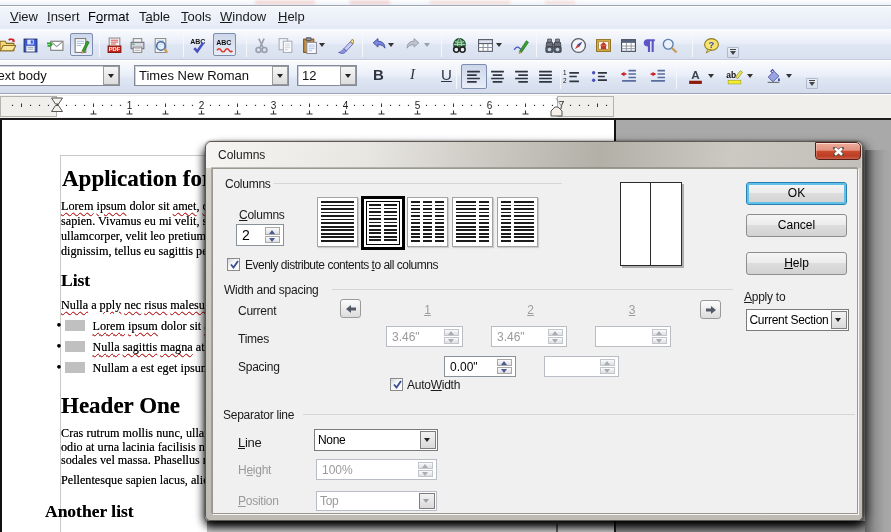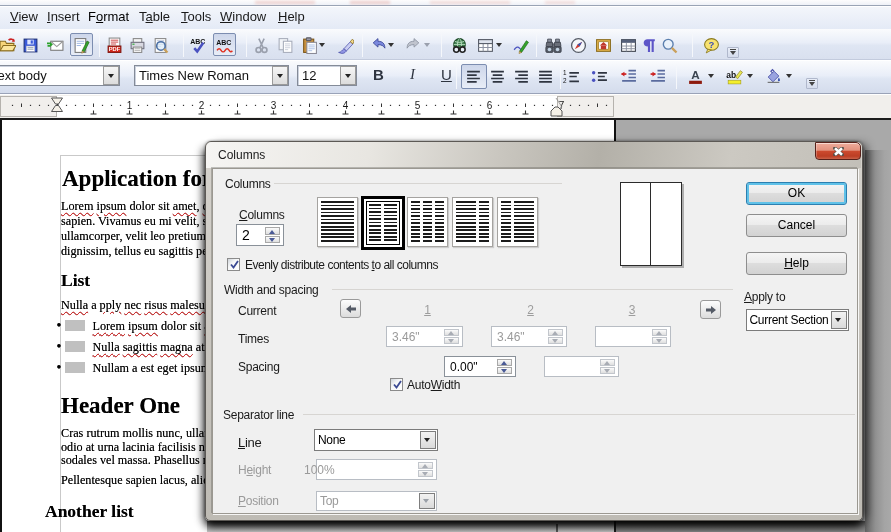--- a/index.html
+++ b/index.html
@@ -552,21 +552,21 @@
 <div style="position:absolute;left:834.7px;top:317.8px;width:0px;height:0px;border-left:3.8px solid transparent;border-right:3.8px solid transparent;border-top:4.6px solid #222;"></div>
 <div style="position:absolute;left:223px;top:408px;font-size:12px;color:#1a1a1a;white-space:nowrap;letter-spacing:-0.25px;">Separator line</div>
 <div style="position:absolute;left:303px;top:414px;width:552px;height:1px;background:#d7d5d2;"></div>
 <div style="position:absolute;left:238px;top:435px;font-size:13px;color:#1a1a1a;white-space:nowrap;letter-spacing:-0.25px;"><span style="text-decoration:underline;">L</span>ine</div>
 <div style="position:absolute;left:314px;top:429px;width:124px;height:22px;background:#fff;border:1px solid #7b7b7b;"></div>
 <div style="position:absolute;left:318px;top:433.0px;font-size:12px;color:#000;white-space:nowrap;letter-spacing:-0.3px;">None</div>
 <div style="position:absolute;left:420px;top:431px;width:16px;height:18px;background:linear-gradient(180deg,#f2f2f2,#dadada);border:1px solid #7e7e7e;"></div>
 <div style="position:absolute;left:424.2px;top:437.8px;width:0px;height:0px;border-left:3.8px solid transparent;border-right:3.8px solid transparent;border-top:4.6px solid #222;"></div>
 <div style="position:absolute;left:238px;top:463px;font-size:12px;color:#9a9a9a;white-space:nowrap;letter-spacing:-0.25px;">H<span style="text-decoration:underline;">e</span>ight</div>
 <div style="position:absolute;left:316px;top:459px;width:121px;height:21px;background:#fff;border:1px solid #b8bdc4;"></div>
-<div style="position:absolute;left:304px;top:462.5px;font-size:12px;color:#9a9a9a;">100%</div>
+<div style="position:absolute;left:322px;top:462.5px;font-size:12px;color:#9a9a9a;">100%</div>
 <div style="position:absolute;left:418px;top:462px;width:15px;height:7.0px;background:linear-gradient(180deg,#fbfbfb,#dfdfdf);border:1px solid #c2c6cc;"></div>
 <div style="position:absolute;left:418px;top:470.0px;width:15px;height:7.0px;background:linear-gradient(180deg,#fbfbfb,#dfdfdf);border:1px solid #c2c6cc;"></div>
 <div style="position:absolute;left:422.0px;top:464.25px;width:0px;height:0px;border-left:3.5px solid transparent;border-right:3.5px solid transparent;border-bottom:4px solid #a8acb4;"></div>
 <div style="position:absolute;left:422.0px;top:471.75px;width:0px;height:0px;border-left:3.5px solid transparent;border-right:3.5px solid transparent;border-top:4px solid #a8acb4;"></div>
 <div style="position:absolute;left:238px;top:494px;font-size:12px;color:#9a9a9a;white-space:nowrap;letter-spacing:-0.25px;"><span style="text-decoration:underline;">P</span>osition</div>
 <div style="position:absolute;left:316px;top:491px;width:121px;height:20px;background:#fff;border:1px solid #b8bdc4;"></div>
 <div style="position:absolute;left:320px;top:494.0px;font-size:12px;color:#9a9a9a;white-space:nowrap;letter-spacing:-0.3px;">Top</div>
 <div style="position:absolute;left:419px;top:493px;width:16px;height:16px;background:linear-gradient(180deg,#f2f2f2,#dadada);border:1px solid #7e7e7e;"></div>
 <div style="position:absolute;left:423.2px;top:498.8px;width:0px;height:0px;border-left:3.8px solid transparent;border-right:3.8px solid transparent;border-top:4.6px solid #9aa0a8;"></div>
 </body></html>

